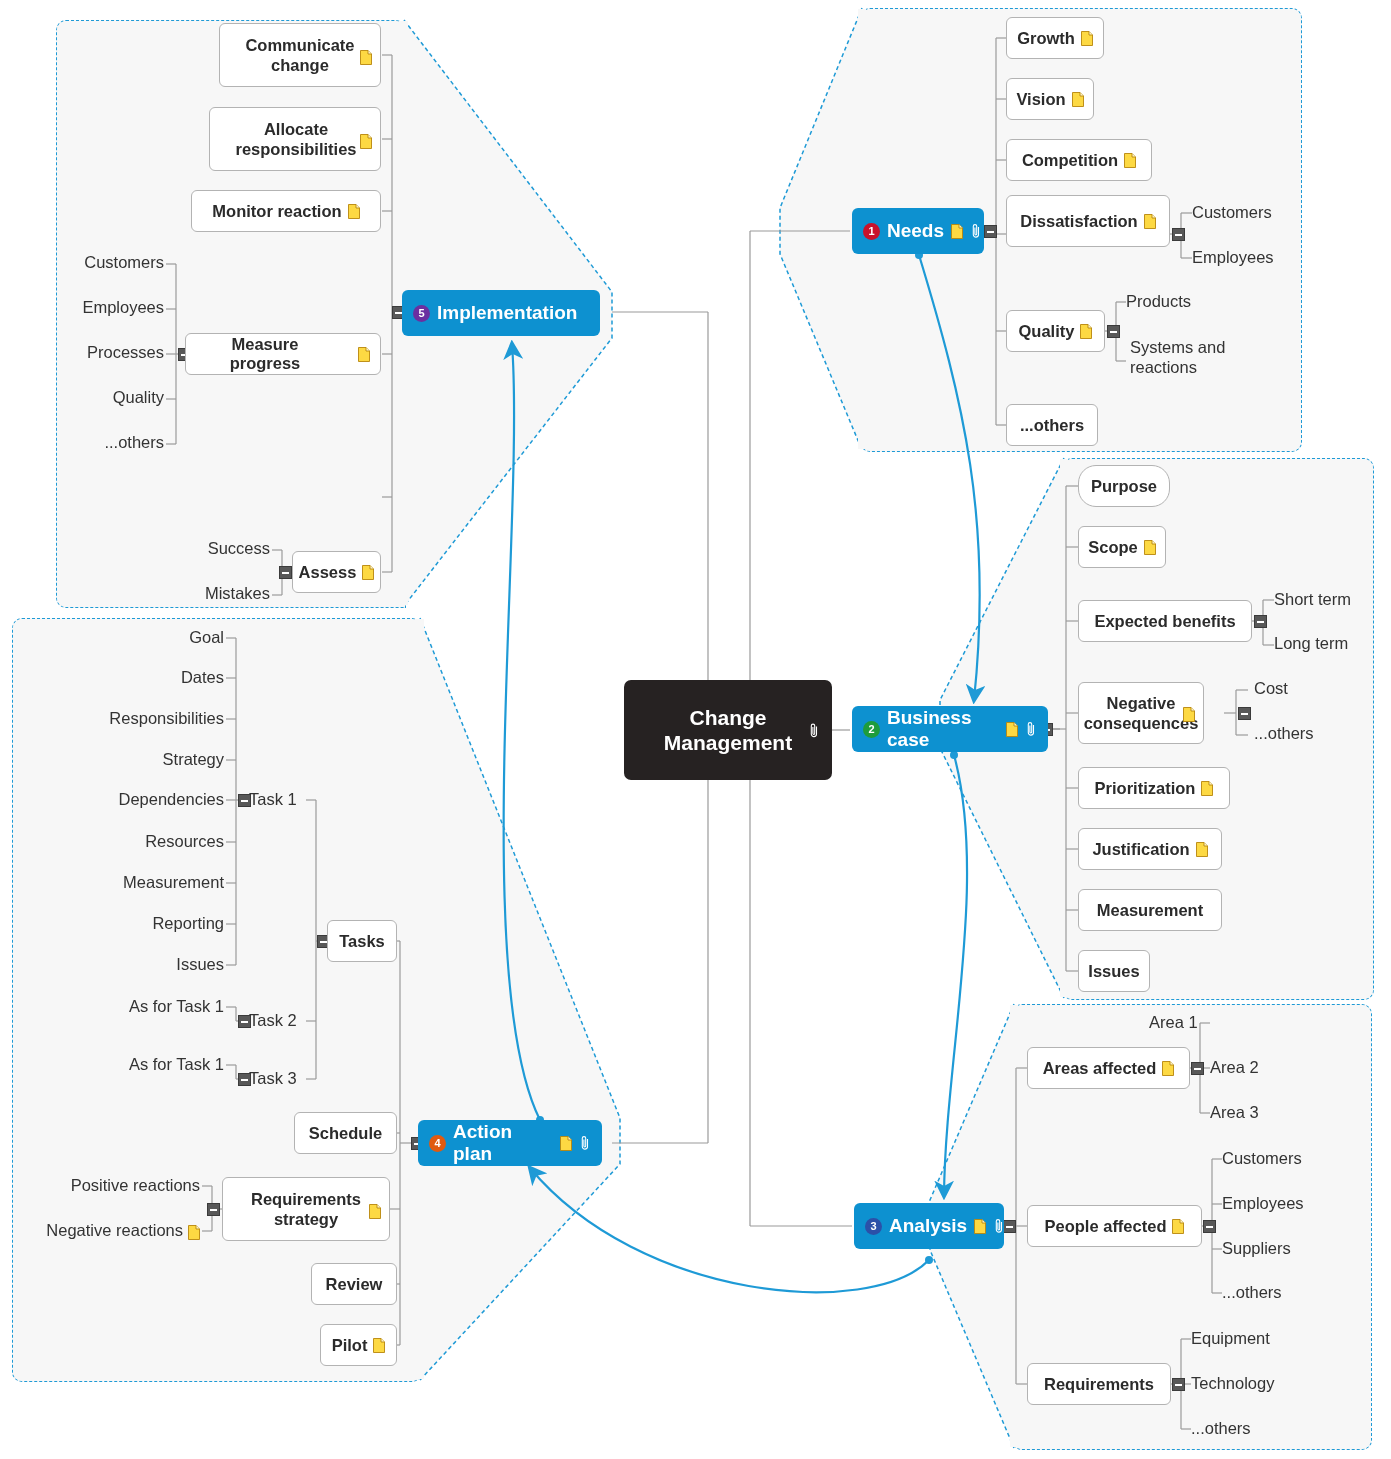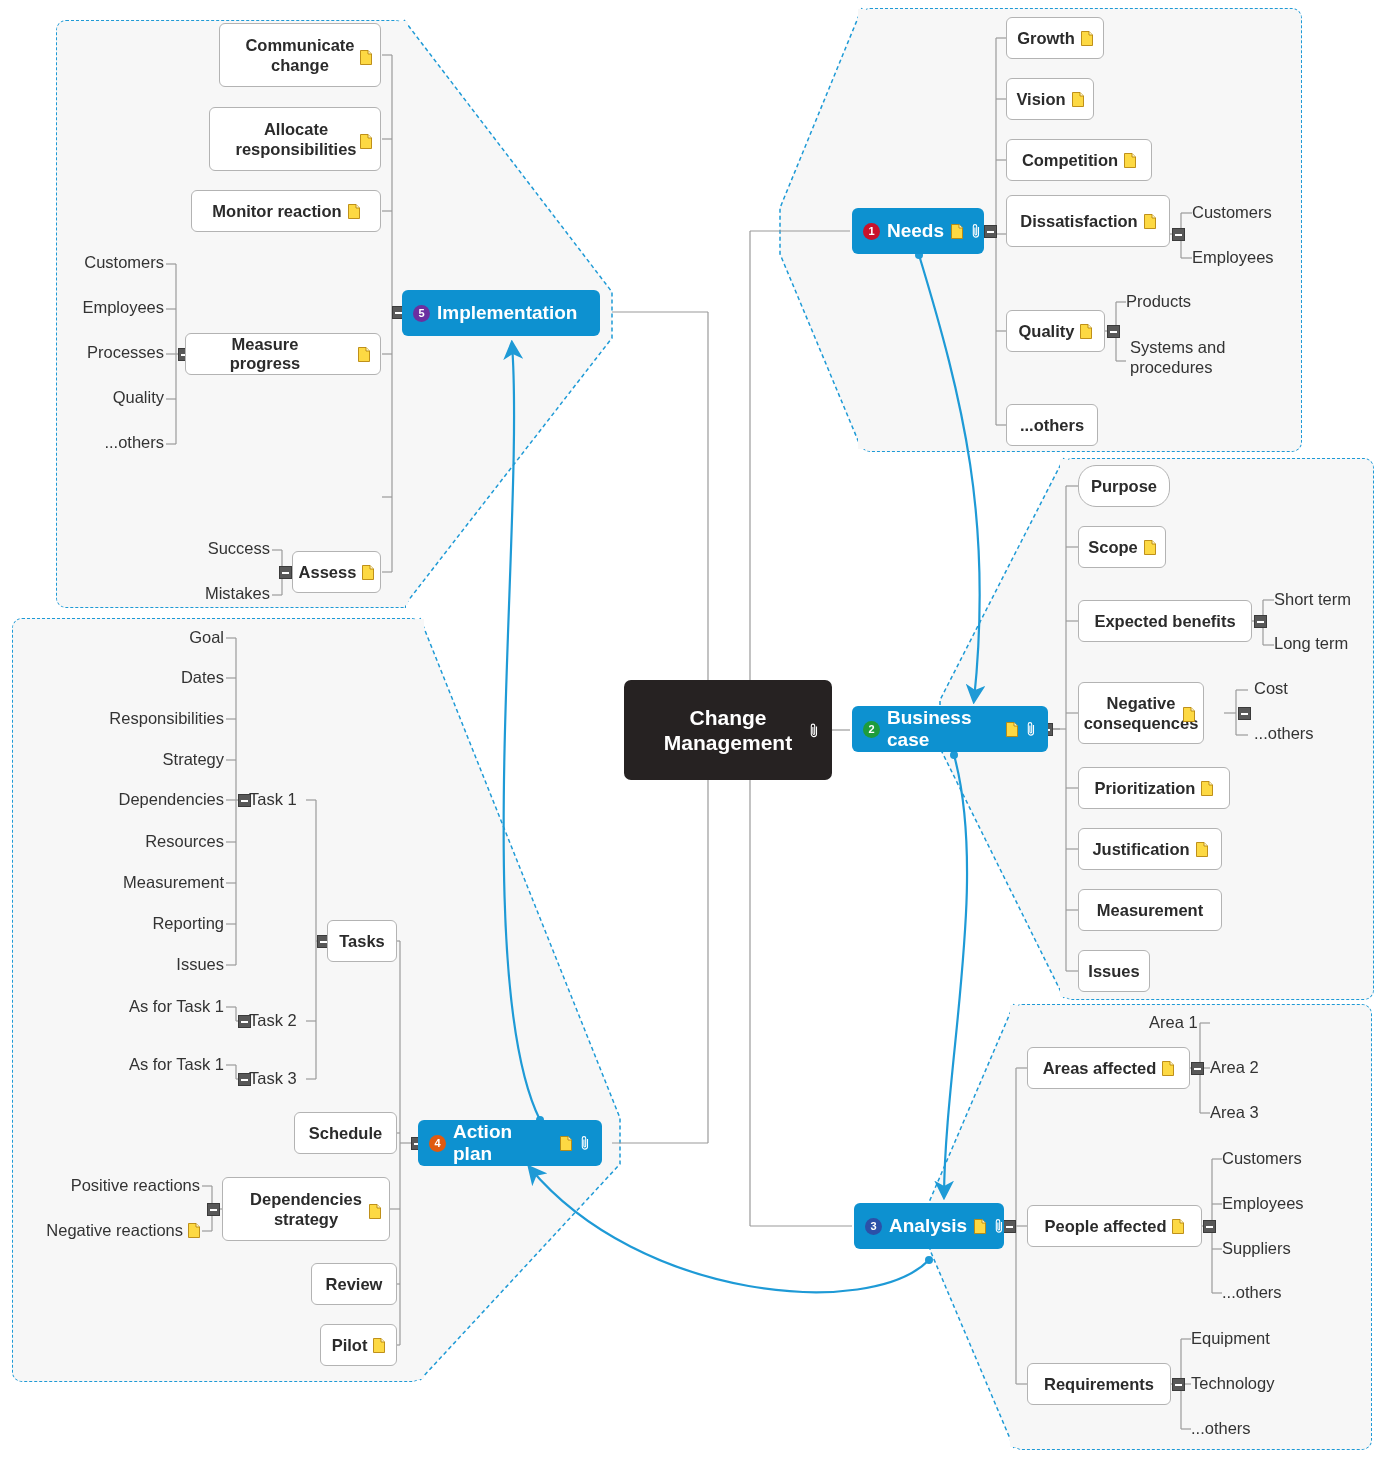--- a/index.html
+++ b/index.html
@@ -372,21 +372,21 @@
   <div class="leaf" style="left:1192px;top:203px;">
     <span>Customers</span>
     </div>
   <div class="leaf" style="left:1192px;top:248px;">
     <span>Employees</span>
     </div>
   <div class="leaf" style="left:1126px;top:292px;">
     <span>Products</span>
     </div>
   <div class="leaf two" style="left:1130px;top:337px;width:120px;">
-    <span>Systems and procedures</span>
+    <span>Systems and reactions</span>
     </div>
 
   <div class="node sub" style="left:1078px;top:465px;width:92px;height:42px;border-radius:18px;">
     <span>Purpose</span>
     </div>
   <div class="node sub" style="left:1078px;top:526px;width:88px;height:42px;">
     <span>Scope</span>
     <svg class="note" viewBox="0 0 12 15">
         <path d="M0.5,0.5 h7.5 l3.5,3.5 v10.5 h-11 z" fill="#fdd943" stroke="#b8860b" stroke-width="0.9"></path>
         <path d="M8,0.5 v3.5 h3.5" fill="#fff8d0" stroke="#b8860b" stroke-width="0.9"></path>
@@ -485,21 +485,21 @@
     <span>...others</span>
     </div>
 
   <div class="node sub" style="left:327px;top:920px;width:70px;height:42px;">
     <span>Tasks</span>
     </div>
   <div class="node sub" style="left:294px;top:1112px;width:103px;height:42px;">
     <span>Schedule</span>
     </div>
   <div class="node sub wrap" style="left:222px;top:1177px;width:168px;height:64px;">
-    <span>Dependencies strategy</span>
+    <span>Requirements strategy</span>
     <svg class="note" viewBox="0 0 12 15" style="position:absolute;right:8px;top:26px;">
         <path d="M0.5,0.5 h7.5 l3.5,3.5 v10.5 h-11 z" fill="#fdd943" stroke="#b8860b" stroke-width="0.9"></path>
         <path d="M8,0.5 v3.5 h3.5" fill="#fff8d0" stroke="#b8860b" stroke-width="0.9"></path>
       </svg>
   </div>
   <div class="node sub" style="left:311px;top:1263px;width:86px;height:42px;">
     <span>Review</span>
     </div>
   <div class="node sub" style="left:320px;top:1324px;width:77px;height:42px;">
     <span>Pilot</span>
@@ -549,21 +549,21 @@
   <div class="leaf r" style="left:96px;top:997px;width:128px;">
     <span>As for Task 1</span>
     </div>
   <div class="leaf r" style="left:96px;top:1055px;width:128px;">
     <span>As for Task 1</span>
     </div>
 
   <div class="leaf r" style="left:40px;top:1176px;width:160px;">
     <span>Positive reactions</span>
     </div>
-  <div class="leaf r" style="left:18px;top:1221px;width:182px;">
+  <div class="leaf r" style="left:18px;top:1221px;width:182px;align-items:flex-end;">
     <span>Negative reactions</span>
     <svg class="note" viewBox="0 0 12 15">
         <path d="M0.5,0.5 h7.5 l3.5,3.5 v10.5 h-11 z" fill="#fdd943" stroke="#b8860b" stroke-width="0.9"></path>
         <path d="M8,0.5 v3.5 h3.5" fill="#fff8d0" stroke="#b8860b" stroke-width="0.9"></path>
       </svg>
   </div>
 
   <div class="node sub wrap" style="left:219px;top:23px;width:162px;height:64px;">
     <span>Communicate change</span>
     <svg class="note" viewBox="0 0 12 15" style="position:absolute;right:8px;top:26px;">

